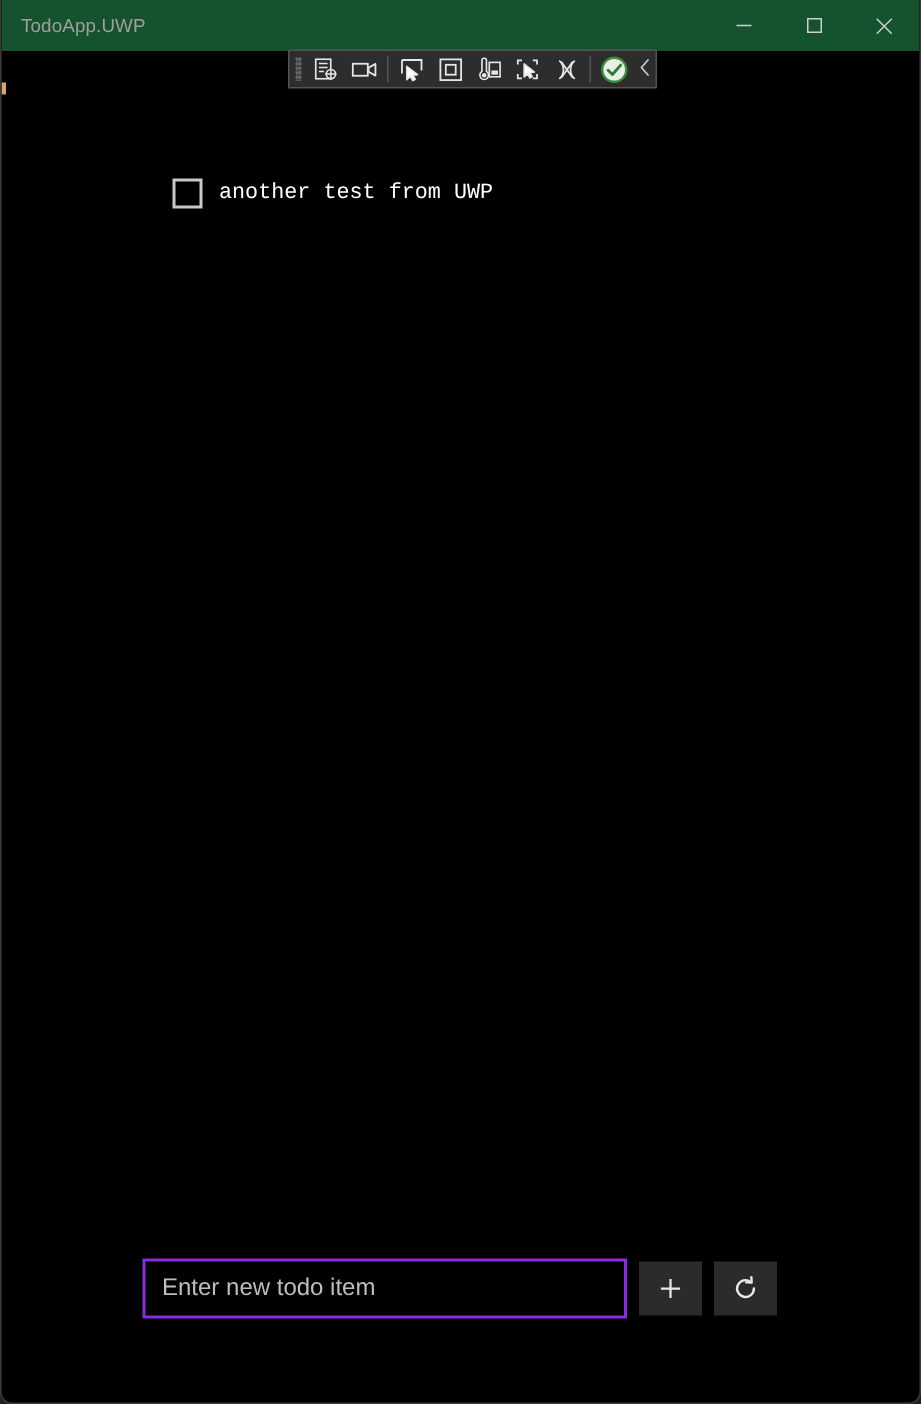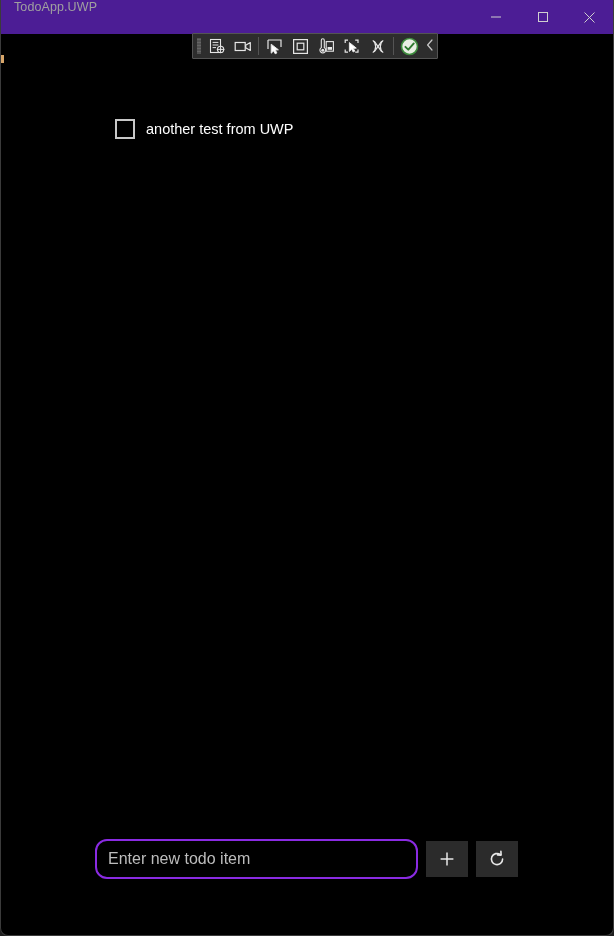--- a/index.html
+++ b/index.html
@@ -42,22 +42,23 @@
     box-sizing: border-box;
     overflow: hidden;
   }
 
   
   #titlebar {
     position: absolute;
     left: 0; top: 0;
     width: 100%;
     height: 34px;
-    background: #4c1d95;
-    display: flex;
+    background: #14532d;
+    display: flex;
+    align-items: center;
     box-sizing: border-box;
   }
   #titlebar-title {
     margin-left: 13px;
     color: #a0a0a0;
     font-size: 12.5px;
     letter-spacing: 0.1px;
     white-space: nowrap;
     user-select: none;
   }
@@ -134,20 +135,21 @@
     height: 8px;
     background: #d8a66a;
   }
 
   
   #todo-list {
     position: absolute;
     left: 114px;
     top: 118px;
     right: 20px;
+    font-family: Liberation Mono, monospace;
   }
   .todo-row {
     display: flex;
     align-items: center;
     height: 22px;
     margin-bottom: 30px;
   }
   .todo-check {
     width: 20px;
     height: 20px;
@@ -176,21 +178,21 @@
     width: 323px;
     height: 40px;
     box-sizing: border-box;
     background: #000000;
     border: 2px solid #737373;
     color: #d6d6d6;
     font-family: "Liberation Sans", sans-serif;
     font-size: 16px;
     padding: 0 11px;
     outline: none;
-    border-radius: 12px;
+    border-radius: 0;
   }
   #todo-input::placeholder { color: #bdbdbd; opacity: 1; }
   .entry-btn {
     width: 42px;
     height: 36px;
     margin-left: 8px;
     background: #2b2b2b;
     border: none;
     display: flex;
     align-items: center;

